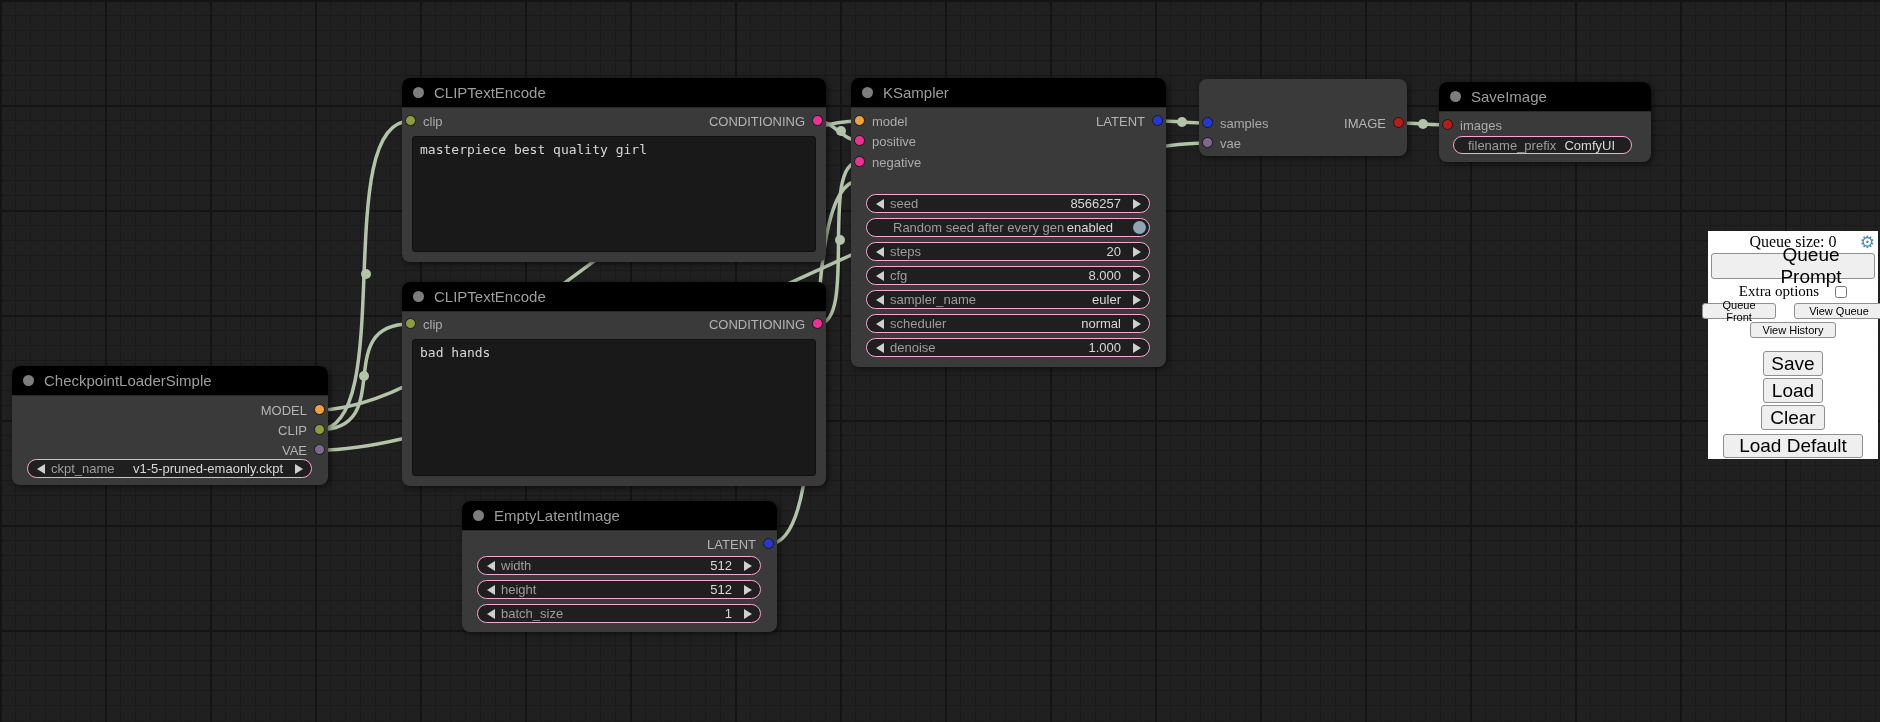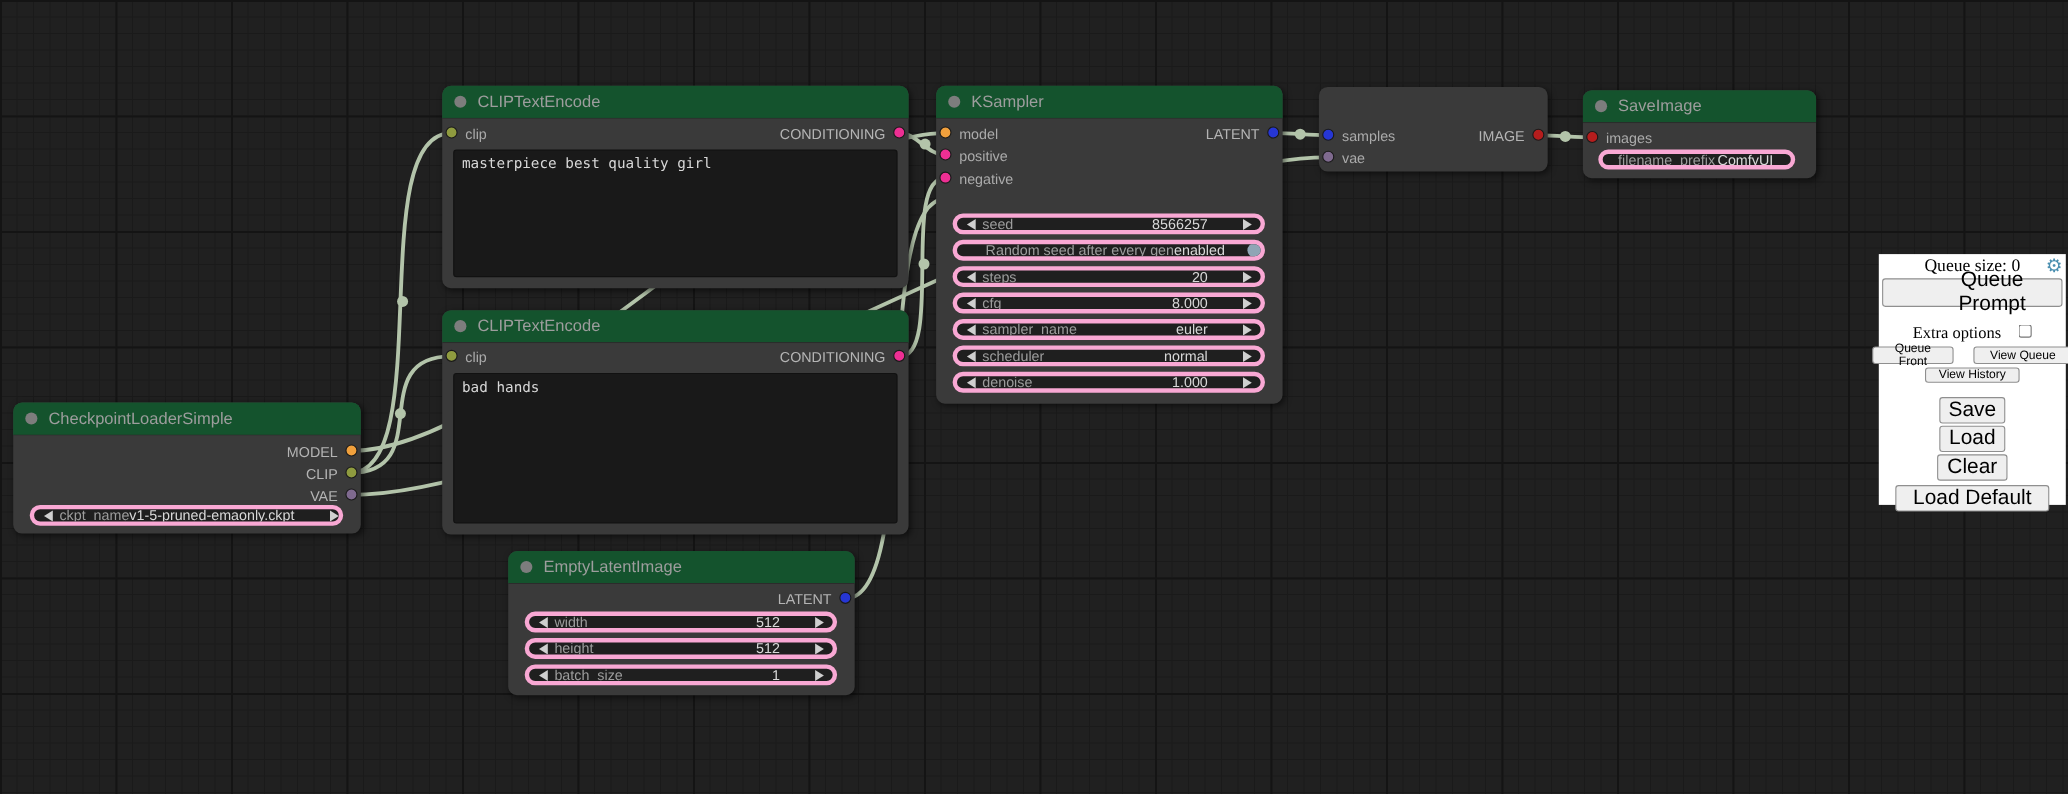--- a/index.html
+++ b/index.html
@@ -17,49 +17,49 @@
     background-size:105px 105px,105px 105px,15px 15px,15px 15px;
   }
   svg.links{position:absolute;left:0;top:0;z-index:1;}
 
   
   .node{
     position:absolute;z-index:2;background:#3a3a3a;border-radius:8px;
     box-shadow:2px 2px 6px rgba(0,0,0,.55);color:#ababab;font-size:13px;
   }
   .ntitle{
-    height:30px;background:#14532d;border-radius:8px 8px 0 0;
+    height:30px;background:#000000;border-radius:8px 8px 0 0;
     border-bottom:1px solid #2b2b2b;display:flex;align-items:center;
     padding-left:11px;gap:10px;color:#9d9d9d;font-size:15px;box-sizing:border-box;
   }
   .tdot{width:11px;height:11px;border-radius:50%;background:#7d7d7d;flex:0 0 auto;}
   .iorow{position:absolute;left:0;right:0;height:20px;display:flex;align-items:center;}
   .ilabel{margin-left:21px;color:#ababab;}
   .olabel{margin-left:auto;margin-right:21px;color:#b4b4b4;}
   .port{
     position:absolute;width:11px;height:11px;border-radius:50%;
     box-sizing:border-box;border:1px solid #191919;top:4px;
   }
   .port.in{left:3px;} .port.out{right:3px;}
   .c-model{background:#f0a03c;} .c-clip{background:#8f9b3f;}
   .c-vae{background:#7f6a8f;}   .c-cond{background:#ee2f93;}
   .c-latent{background:#2636d4;}.c-image{background:#b51d1d;}
 
   
   .pill{
     position:absolute;left:15px;right:16px;height:19px;box-sizing:border-box;
-    border:4px solid #f9a8d4;border-radius:10px;background:#1f1f1f;
+    border:1px solid #f9a8d4;border-radius:10px;background:#1f1f1f;
     display:flex;align-items:center;font-size:13px;overflow:hidden;
   }
   .arrL{width:0;height:0;border-top:5px solid transparent;border-bottom:5px solid transparent;
     border-right:8px solid #cfcfcf;margin-left:9px;flex:0 0 auto;}
   .arrR{width:0;height:0;border-top:5px solid transparent;border-bottom:5px solid transparent;
     border-left:8px solid #cfcfcf;margin-right:8px;flex:0 0 auto;}
   .wlabel{margin-left:6px;color:#9d9d9d;white-space:nowrap;}
-  .wvalue{margin-left:auto;margin-right:32px;color:#d8d8d8;white-space:nowrap;}
+  .wvalue{margin-left:auto;margin-right:12px;color:#d8d8d8;white-space:nowrap;}
   .toggledot{width:13px;height:13px;border-radius:50%;background:#8fa5b5;margin-right:3px;flex:0 0 auto;}
 
   
   .ptext{
     position:absolute;left:10px;right:10px;background:#191919;border:1px solid #111;
     border-radius:3px;color:#d8d8d8;font-family:"DejaVu Sans Mono",monospace;
     font-size:13px;padding:5px 7px;box-sizing:border-box;white-space:pre-wrap;
     line-height:1.25;overflow:hidden;
   }
 
@@ -71,21 +71,21 @@
   }
   .qsizerow{position:relative;width:100%;text-align:center;font-size:16px;margin-top:2px;}
   .gear{position:absolute;right:3px;top:-1px;color:#4a8fb0;font-size:17px;cursor:pointer;
     font-family:"DejaVu Sans",sans-serif;}
   .qbtn{
     font-family:"Liberation Sans",sans-serif;background:#efefef;border:1px solid #8f8f8f;
     border-radius:3px;color:#000;text-align:center;box-sizing:border-box;cursor:pointer;
     display:flex;align-items:center;justify-content:center;padding:0 8px;
   }
   .qprompt{width:164px;height:26px;font-size:19px;margin-top:2px;padding-left:44px;}
-  .extras{font-size:15px;margin-top:16px;display:flex;gap:16px;}
+  .extras{font-size:15px;margin-top:4px;display:flex;align-items:center;gap:16px;}
   .extras input{width:12px;height:12px;margin:0;}
   .smallrow{display:flex;gap:18px;margin-top:3px;}
   .qsmall{font-size:11px;height:16px;}
   .qf{width:74px;} .vq{width:90px;} .vh{width:86px;margin-top:3px;}
   .bigbtn{font-size:19px;height:25px;}
   .qsave{width:60px;margin-top:13px;} .qload{width:60px;margin-top:2px;}
   .qclear{width:64px;margin-top:2px;} .qdefault{width:140px;height:24px;margin-top:4px;}
 </style>
 </head>
 <body>

